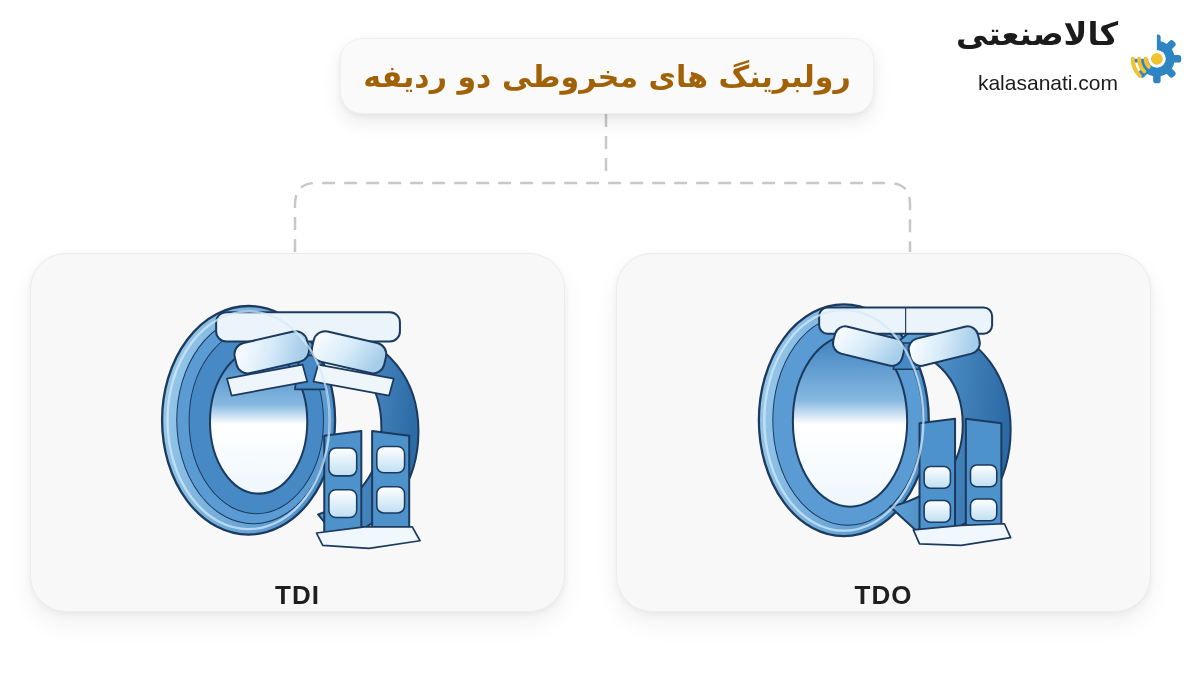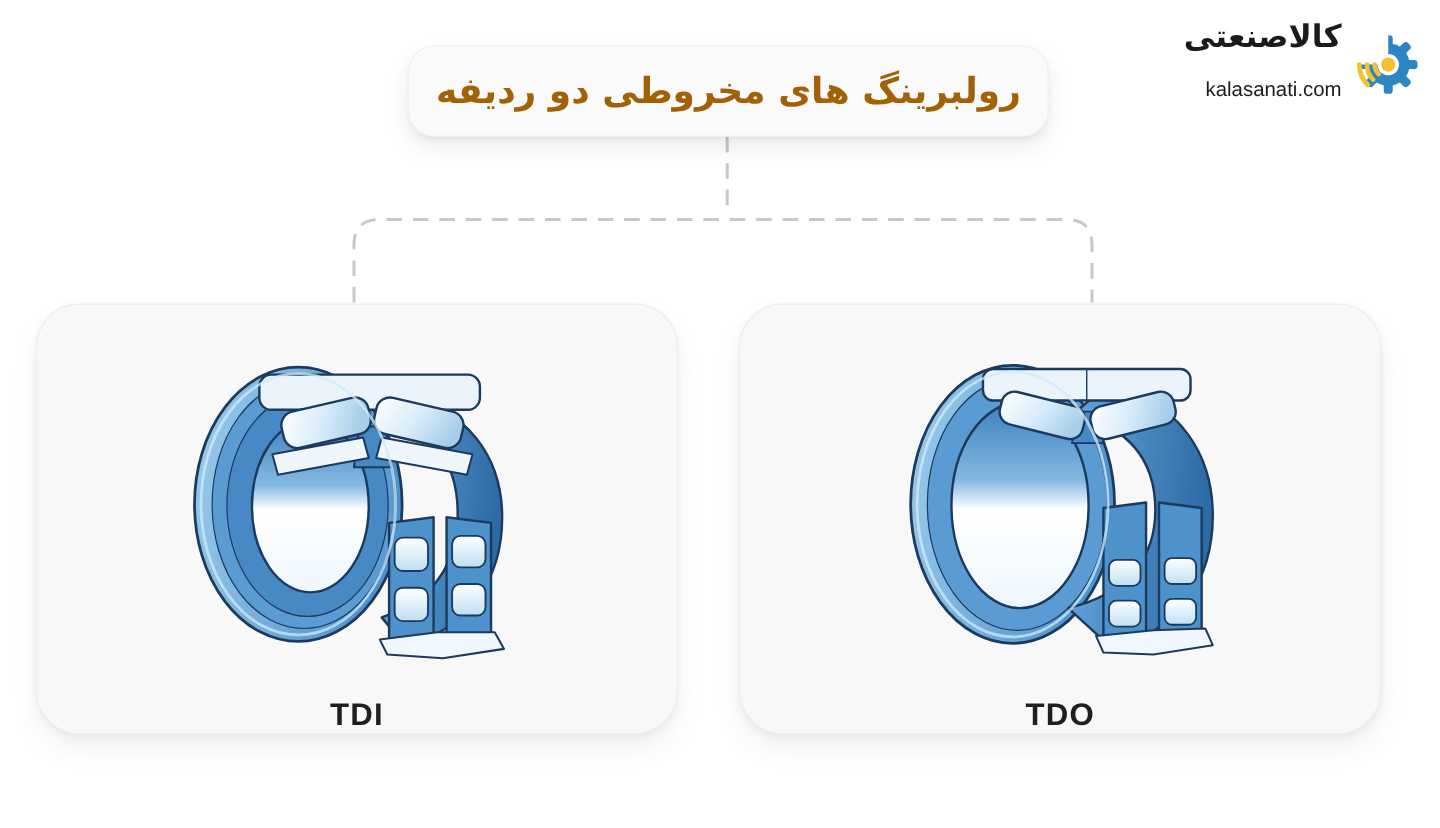--- a/index.html
+++ b/index.html
@@ -15,22 +15,22 @@
     display:flex;align-items:center;justify-content:center;
   }
   .title-box h1{
     margin:0;font-size:30px;font-weight:bold;color:#a16207;direction:rtl;letter-spacing:0;
   }
   
   .brand{
     position:absolute;top:18px;right:14px;display:flex;align-items:center;gap:6px;
   }
   .brand-text{display:flex;flex-direction:column;align-items:flex-end;line-height:1;}
-  .brand-name{font-size:26px;font-weight:bold;color:#1b1b1b;direction:rtl;margin-bottom:1px;}
-  .brand-domain{font-size:17px;color:#1b1b1b;font-family:"Liberation Sans",sans-serif;margin-top:21px;}
+  .brand-name{font-size:32px;font-weight:bold;color:#1b1b1b;direction:rtl;margin-bottom:1px;}
+  .brand-domain{font-size:21px;color:#1b1b1b;font-family:"Liberation Sans",sans-serif;margin-top:21px;}
   .brand-icon{width:62px;height:60px;flex:0 0 auto;}
   
   .connector{position:absolute;left:0;top:0;pointer-events:none;}
   
   .card{
     position:absolute;top:253px;width:535px;height:359px;
     background:#f8f8f9;border:1px solid #ececee;border-radius:36px;
     box-shadow:0 2px 6px rgba(0,0,0,.05),0 12px 24px rgba(0,0,0,.06);
     display:flex;flex-direction:column;align-items:center;box-sizing:border-box;gap:24px;
   }

